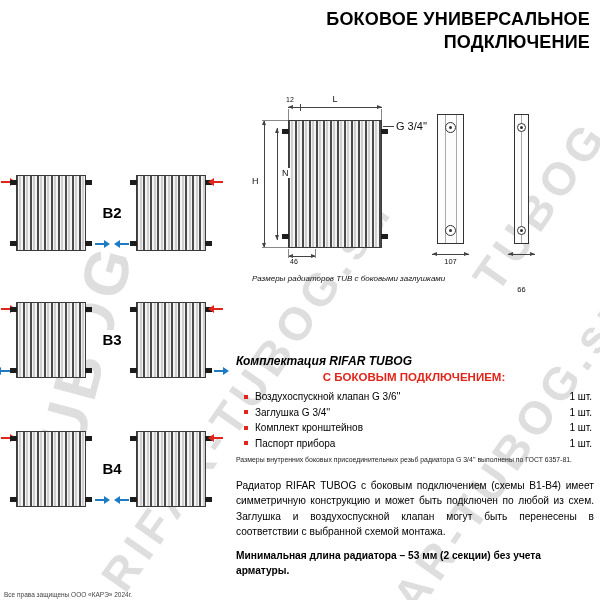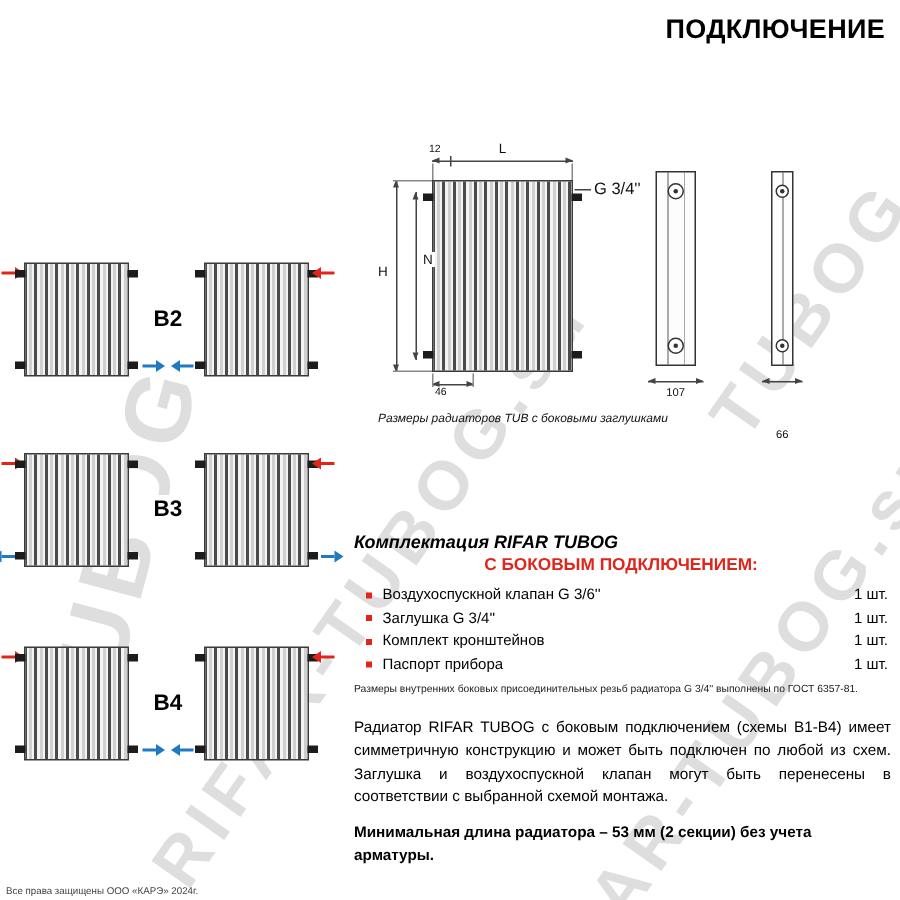--- a/index.html
+++ b/index.html
@@ -173,20 +173,21 @@
 <div id="page">
 
   <div class="wm wm1">TUBOG</div>
   <div class="wm wm2">RIFAR-TUBOG.su</div>
   <div class="wm wm3">RIFAR-TUBOG.su</div>
   <div class="wm wm4">TUBOG.su</div>
 
   <div class="content">
 
     <div class="title">
+      <div>БОКОВОЕ УНИВЕРСАЛЬНОЕ</div>
       <div>ПОДКЛЮЧЕНИЕ</div>
     </div>
 
 
     <div class="scheme-row row-b2">
       <span class="arrow red dir-right ar-tl"></span>
       <span class="arrow blue dir-right ar-ibl"></span>
       <div class="radiator rad-left">
         <span class="stub s-tl"></span>
         <span class="stub s-tr"></span>

